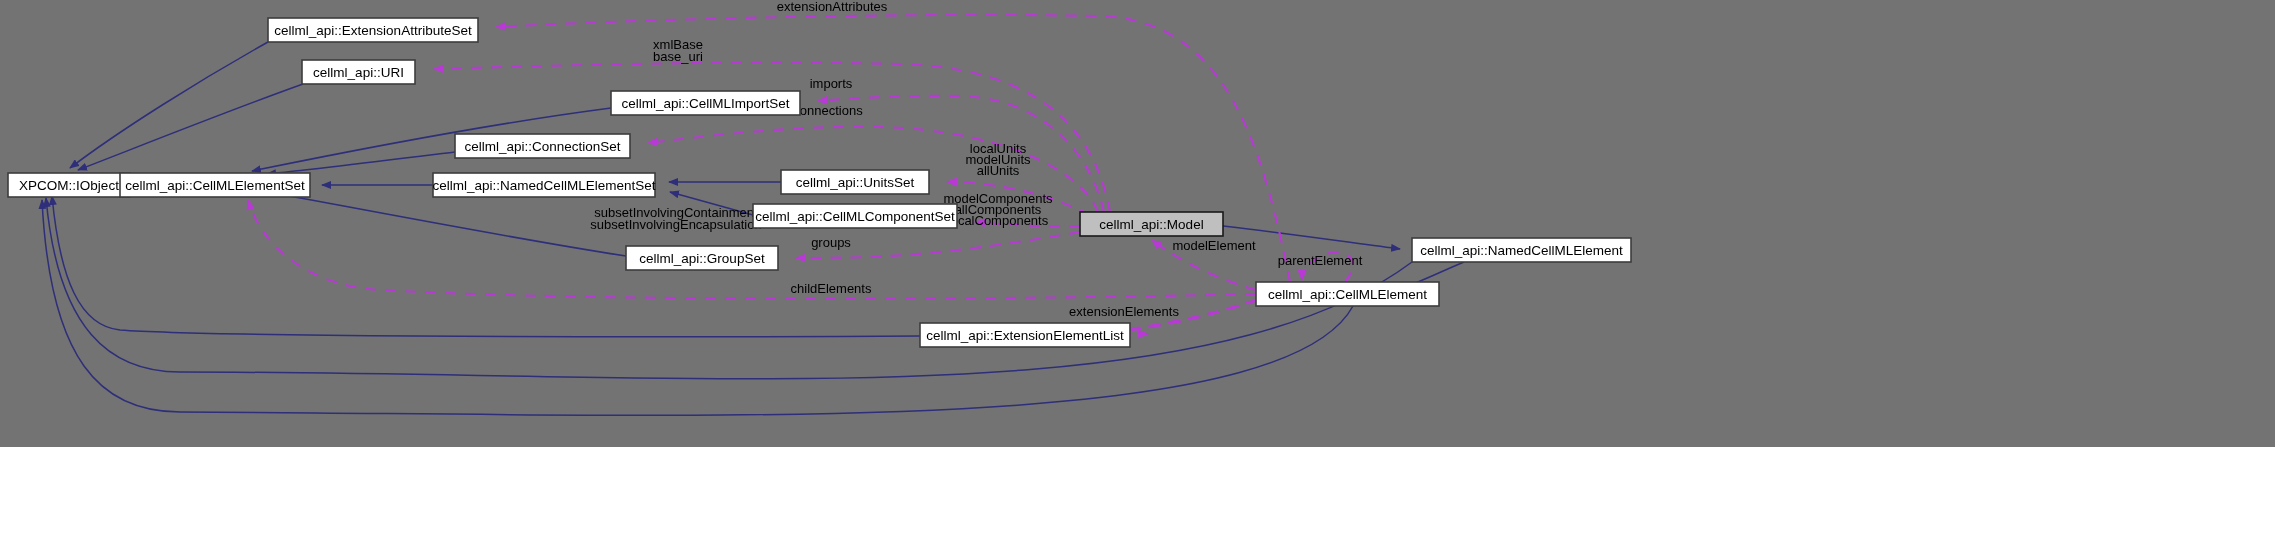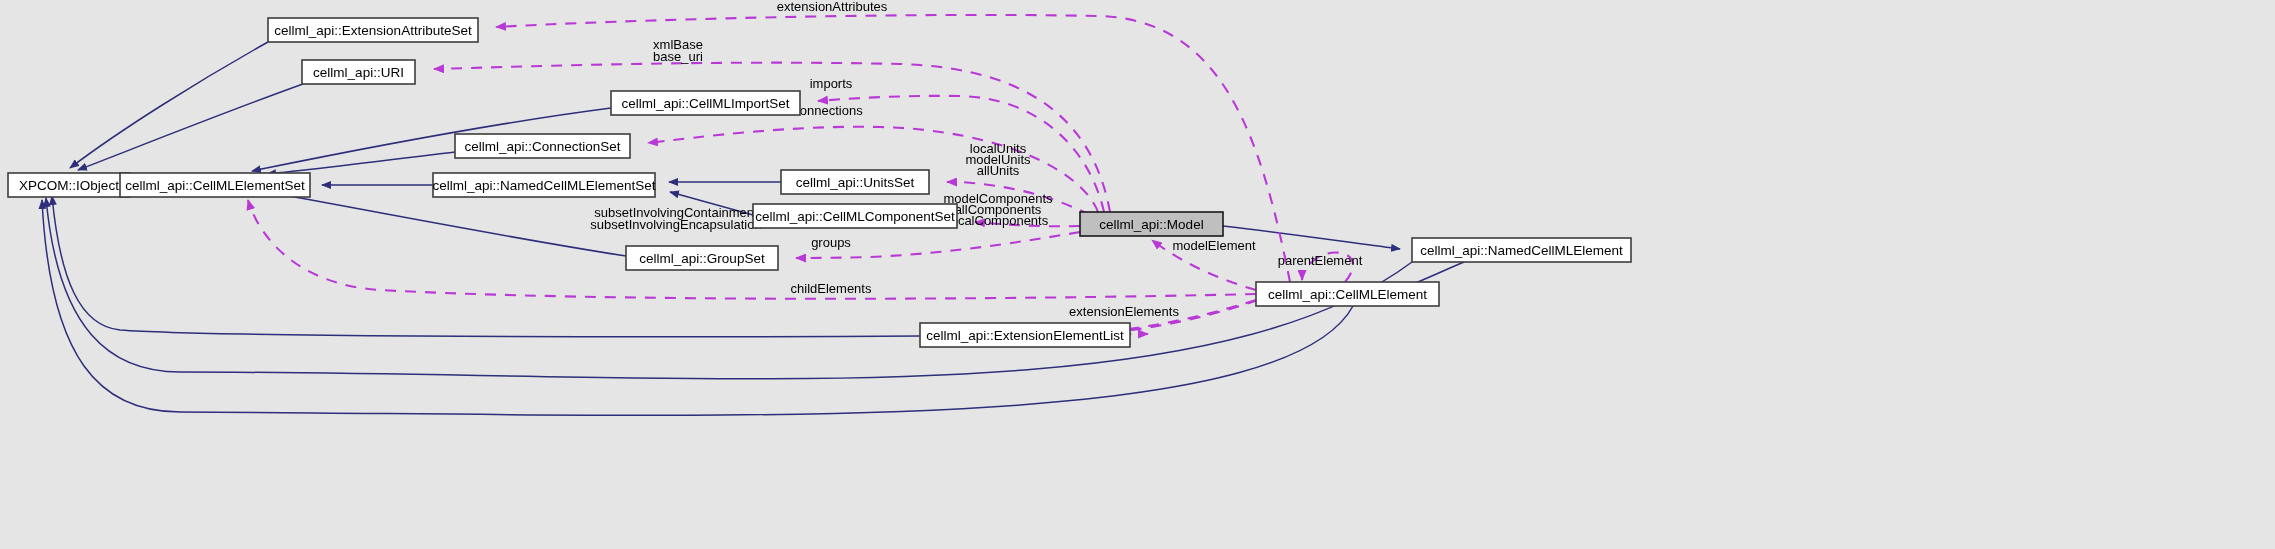--- a/index.html
+++ b/index.html
@@ -3,22 +3,22 @@
 <meta charset="utf-8">
 <style>
   html, body {
     margin: 0;
     padding: 0;
     background: #ffffff;
   }
   #diagram-root {
     position: relative;
     width: 2275px;
-    height: 549px;
-    background: #e5e5e5;
+    height: 447px;
+    background: #737373;
     font-family: "Liberation Sans", sans-serif;
     overflow: hidden;
   }
   svg#graph {
     position: absolute;
     top: 0; left: 0;
     width: 2275px;
     height: 549px;
     display: block;
   }

